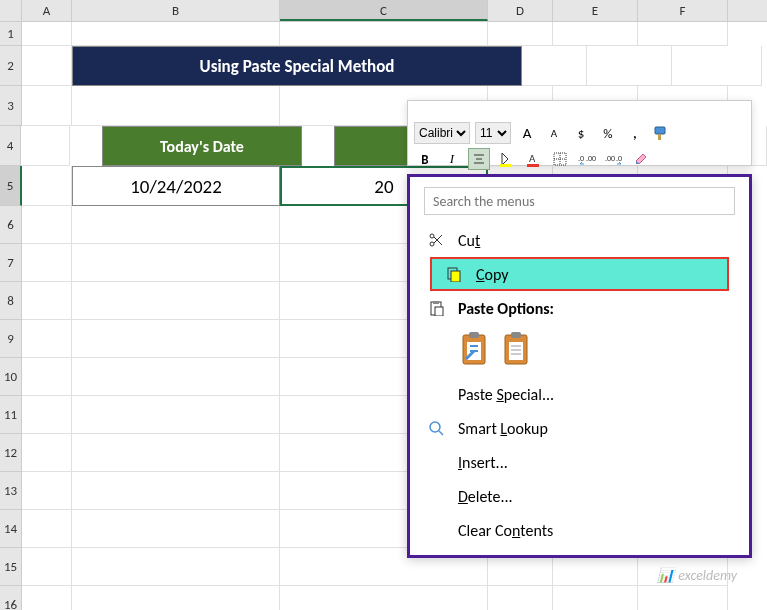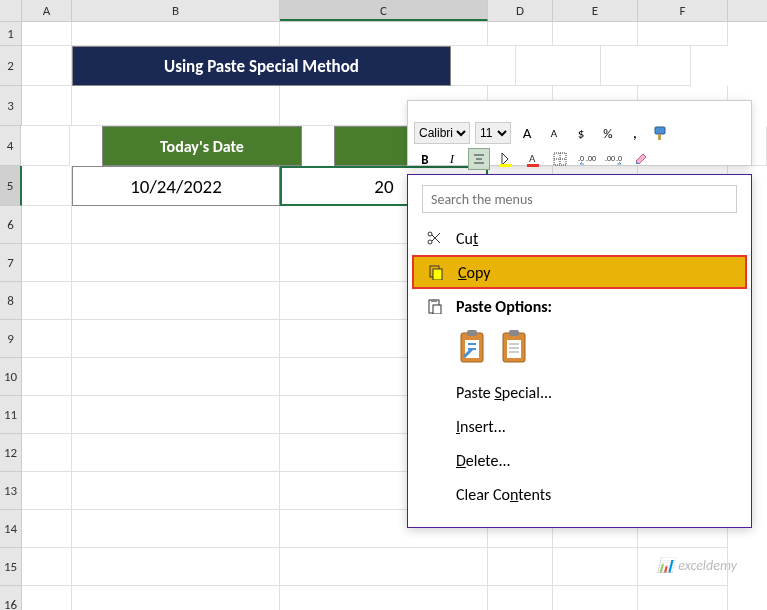--- a/index.html
+++ b/index.html
@@ -39,33 +39,33 @@
     .selected { border: 2px solid #217346; position: relative; }
     
     
     .mini-toolbar { position: absolute; top: 100px; left: 407px; width: 345px; height: 66px; background: #fff; border: 1px solid #ccc; box-shadow: 0 2px 8px rgba(0,0,0,0.15); display: flex; flex-direction: column; padding: 21px 6px; gap: 4px; z-index: 10; }
     .toolbar-row { display: flex; align-items: center; gap: 5px; }
     .font-select { width: 56px; height: 22px; font-size: 12px; border: 1px solid #ccc; }
     .font-size { width: 36px; height: 22px; font-size: 12px; border: 1px solid #ccc; }
     .tb-btn { width: 22px; height: 22px; display: flex; align-items: center; justify-content: center; font-size: 13px; cursor: pointer; border: 1px solid transparent; }
     
     
-    .context-menu { position: absolute; top: 174px; left: 407px; width: 345px; background: #fff; border: 1px solid #4c1d95; box-shadow: 0 2px 10px rgba(0,0,0,0.2); z-index: 10; padding-bottom: 16px; }
+    .context-menu { position: absolute; top: 174px; left: 407px; width: 345px; background: #fff; border: 3px solid #4c1d95; box-shadow: 0 2px 10px rgba(0,0,0,0.2); z-index: 10; padding-bottom: 8px; }
     .search-box { margin: 10px 14px 8px 14px; }
     .search-input { width: 100%; height: 28px; border: 1px solid #ccc; padding: 0 8px; font-size: 14px; font-family: inherit; color: #666; }
     .menu-item { display: flex; align-items: center; padding: 7px 10px 7px 16px; font-size: 16px; cursor: pointer; gap: 12px; }
-    .menu-item.highlighted { background: #eab308; border: 2px solid #e8342a; margin: 0 4px; padding: 5px 6px 5px 12px; }
+    .menu-item.highlighted { background: #5eead4; border: 2px solid #e8342a; margin: 0 20px; padding: 5px 6px 5px 12px; }
     .menu-icon { width: 20px; height: 20px; display: flex; align-items: center; justify-content: center; flex-shrink: 0; }
     .menu-label { flex: 1; }
     .menu-label u { text-decoration: underline; }
     .menu-heading { font-weight: bold; }
     .paste-icons { padding: 6px 10px 10px 50px; display: flex; gap: 12px; }
     .clipboard-icon { width: 30px; height: 36px; }
     
-    .watermark { position: absolute; right: 30px; bottom: 36px; font-size: 14px; color: #bbb; font-style: italic; z-index: 5; margin-left: 28px; }
+    .watermark { position: absolute; right: 30px; bottom: 26px; font-size: 14px; color: #bbb; font-style: italic; z-index: 5; margin-left: 28px; }
     
     svg { display: block; }
   </style>
 </head>
 <body>
 
 <div class="grid">
 
   <div class="col-headers">
     <div class="row-header-space"></div>
@@ -85,21 +85,21 @@
       <div class="cell col-B"></div>
       <div class="cell col-C"></div>
       <div class="cell col-D"></div>
       <div class="cell col-E"></div>
       <div class="cell col-F"></div>
     </div>
 
     <div class="row" style="height:40px">
       <div class="row-header">2</div>
       <div class="cell col-A"></div>
-      <div class="cell title-cell" style="width:379px">Using Paste Special Method</div>
+      <div class="cell title-cell" style="width:450px">Using Paste Special Method</div>
       <div class="cell col-D"></div>
       <div class="cell col-E"></div>
       <div class="cell col-F"></div>
     </div>
 
     <div class="row" style="height:40px">
       <div class="row-header">3</div>
       <div class="cell col-A"></div>
       <div class="cell col-B"></div>
       <div class="cell col-C"></div>
@@ -352,20 +352,29 @@
           <line x1="9" y1="19" x2="19" y2="19" stroke="#999"></line>
           <line x1="9" y1="23" x2="19" y2="23" stroke="#999"></line>
         </svg>
     </span>
   </div>
   <div class="menu-item">
     <span class="menu-icon"></span>
     <span class="menu-label">Paste <u>S</u>pecial...</span>
   </div>
   <div class="menu-item">
+    <span class="menu-icon">
+      <svg width="16" height="16" viewBox="0 0 16 16">
+          <circle cx="7" cy="7" r="5" fill="none" stroke="#4a90d9" stroke-width="1.5"></circle>
+          <line x1="11" y1="11" x2="15" y2="15" stroke="#4a90d9" stroke-width="1.5"></line>
+        </svg>
+    </span>
+    <span class="menu-label">Smart <u>L</u>ookup</span>
+  </div>
+  <div class="menu-item">
     <span class="menu-icon"></span>
     <span class="menu-label"><u>I</u>nsert...</span>
   </div>
   <div class="menu-item">
     <span class="menu-icon"></span>
     <span class="menu-label"><u>D</u>elete...</span>
   </div>
   <div class="menu-item">
     <span class="menu-icon"></span>
     <span class="menu-label">Clear Co<u>n</u>tents</span>

